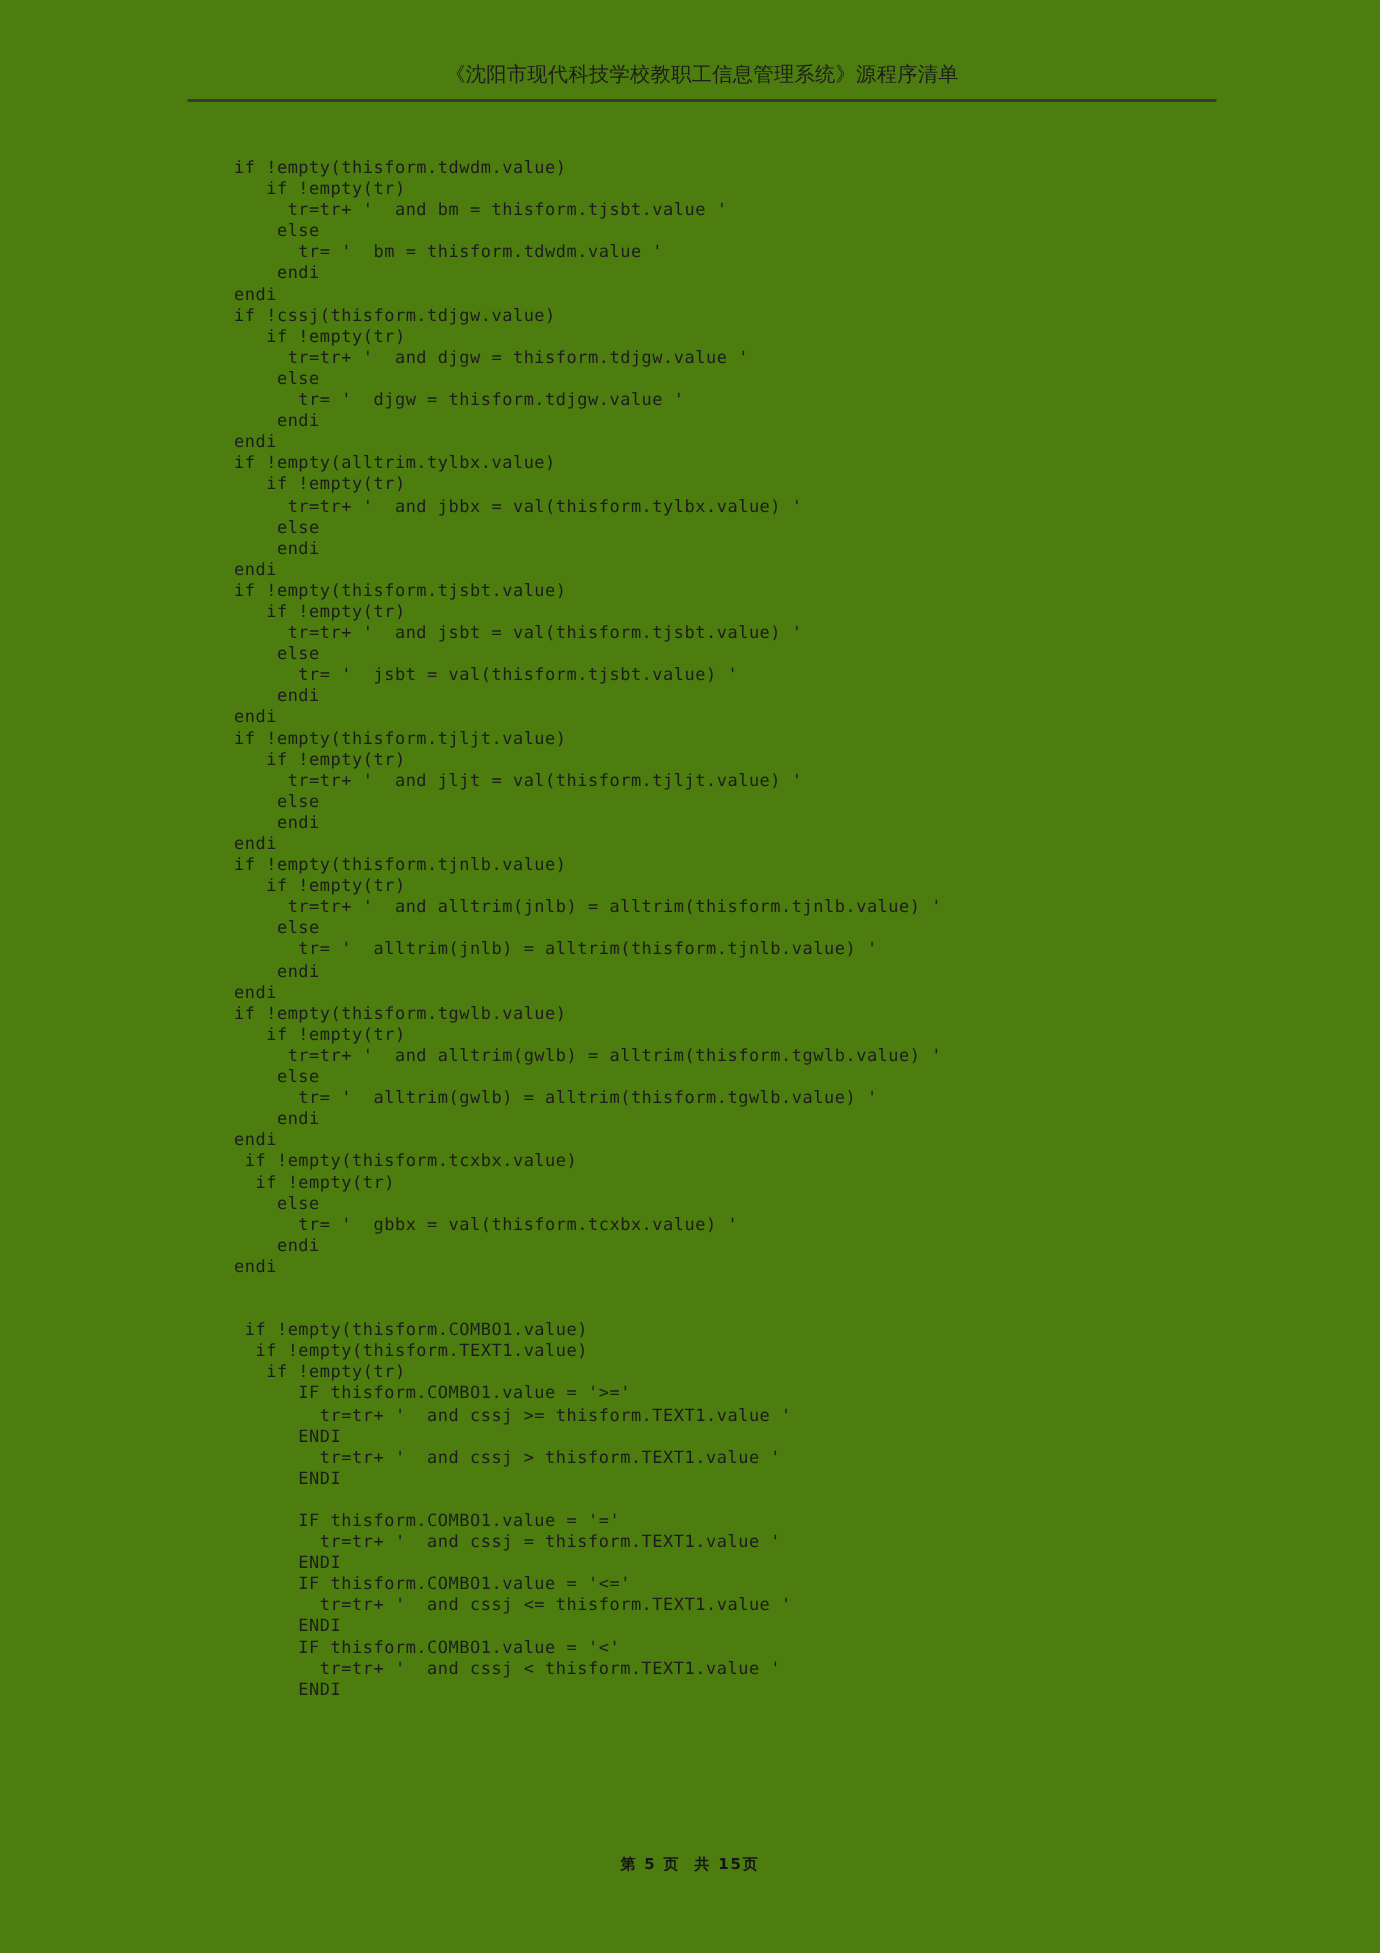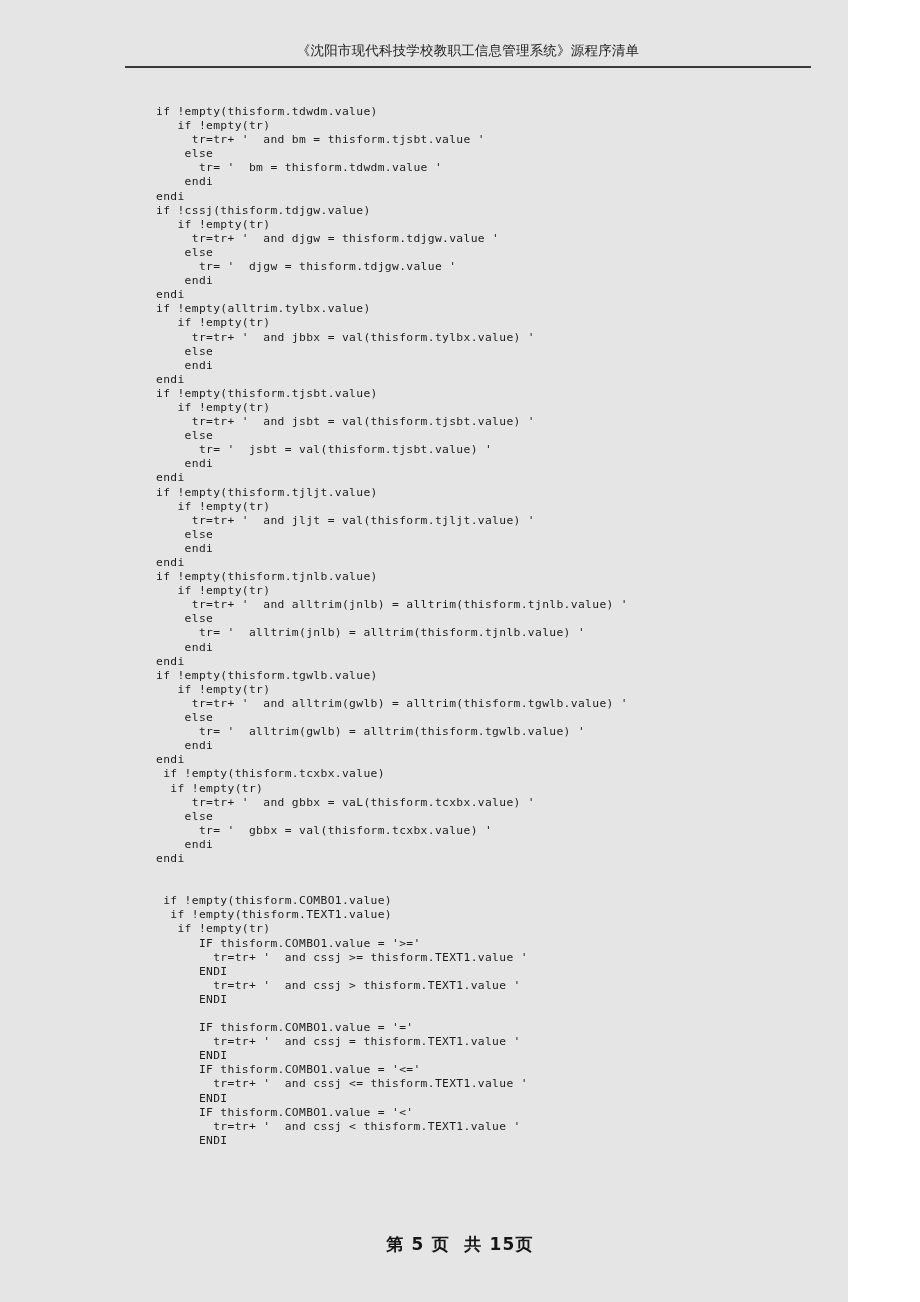--- a/index.html
+++ b/index.html
@@ -14,23 +14,23 @@
     position: relative;
     font-family: "DejaVu Sans", sans-serif;
     color: #1a1a1a;
     overflow: hidden;
   }
 
   .page {
     position: absolute;
     left: 0;
     top: 0;
-    width: 848px;
+    width: 920px;
     height: 1302px;
-    background: #e5e5e5;
+    background: #4d7c0f;
   }
 
   
   .header {
     position: absolute;
     left: 125px;
     top: 40px;
     width: 686px;
     text-align: center;
   }
@@ -74,21 +74,21 @@
   
   .footer {
     position: absolute;
     left: 0;
     top: 1234px;
     width: 920px;
     text-align: center;
   }
   .footer-text {
     font-family: "DejaVu Sans", "Liberation Sans", sans-serif;
-    font-size: 17px;
+    font-size: 10px;
     line-height: 20px;
     color: #161616;
     letter-spacing: 1.2px;
     font-weight: 700;
     white-space: pre;
   }
 </style>
 </head>
 <body>
 
@@ -142,21 +142,20 @@
       <div class="code-line">endi</div>
       <div class="code-line">if !empty(thisform.tgwlb.value)</div>
       <div class="code-line">   if !empty(tr)</div>
       <div class="code-line">     tr=tr+ '  and alltrim(gwlb) = alltrim(thisform.tgwlb.value) '</div>
       <div class="code-line">    else</div>
       <div class="code-line">      tr= '  alltrim(gwlb) = alltrim(thisform.tgwlb.value) '</div>
       <div class="code-line">    endi</div>
       <div class="code-line">endi</div>
       <div class="code-line"> if !empty(thisform.tcxbx.value)</div>
       <div class="code-line">  if !empty(tr)</div>
-      <div class="code-line">     tr=tr+ '  and gbbx = vaL(thisform.tcxbx.value) '</div>
       <div class="code-line">    else</div>
       <div class="code-line">      tr= '  gbbx = val(thisform.tcxbx.value) '</div>
       <div class="code-line">    endi</div>
       <div class="code-line">endi</div>
       <div class="code-line blank">&nbsp;</div>
       <div class="code-line blank">&nbsp;</div>
       <div class="code-line"> if !empty(thisform.COMBO1.value)</div>
       <div class="code-line">  if !empty(thisform.TEXT1.value)</div>
       <div class="code-line">   if !empty(tr)</div>
       <div class="code-line">      IF thisform.COMBO1.value = '&gt;='</div>

